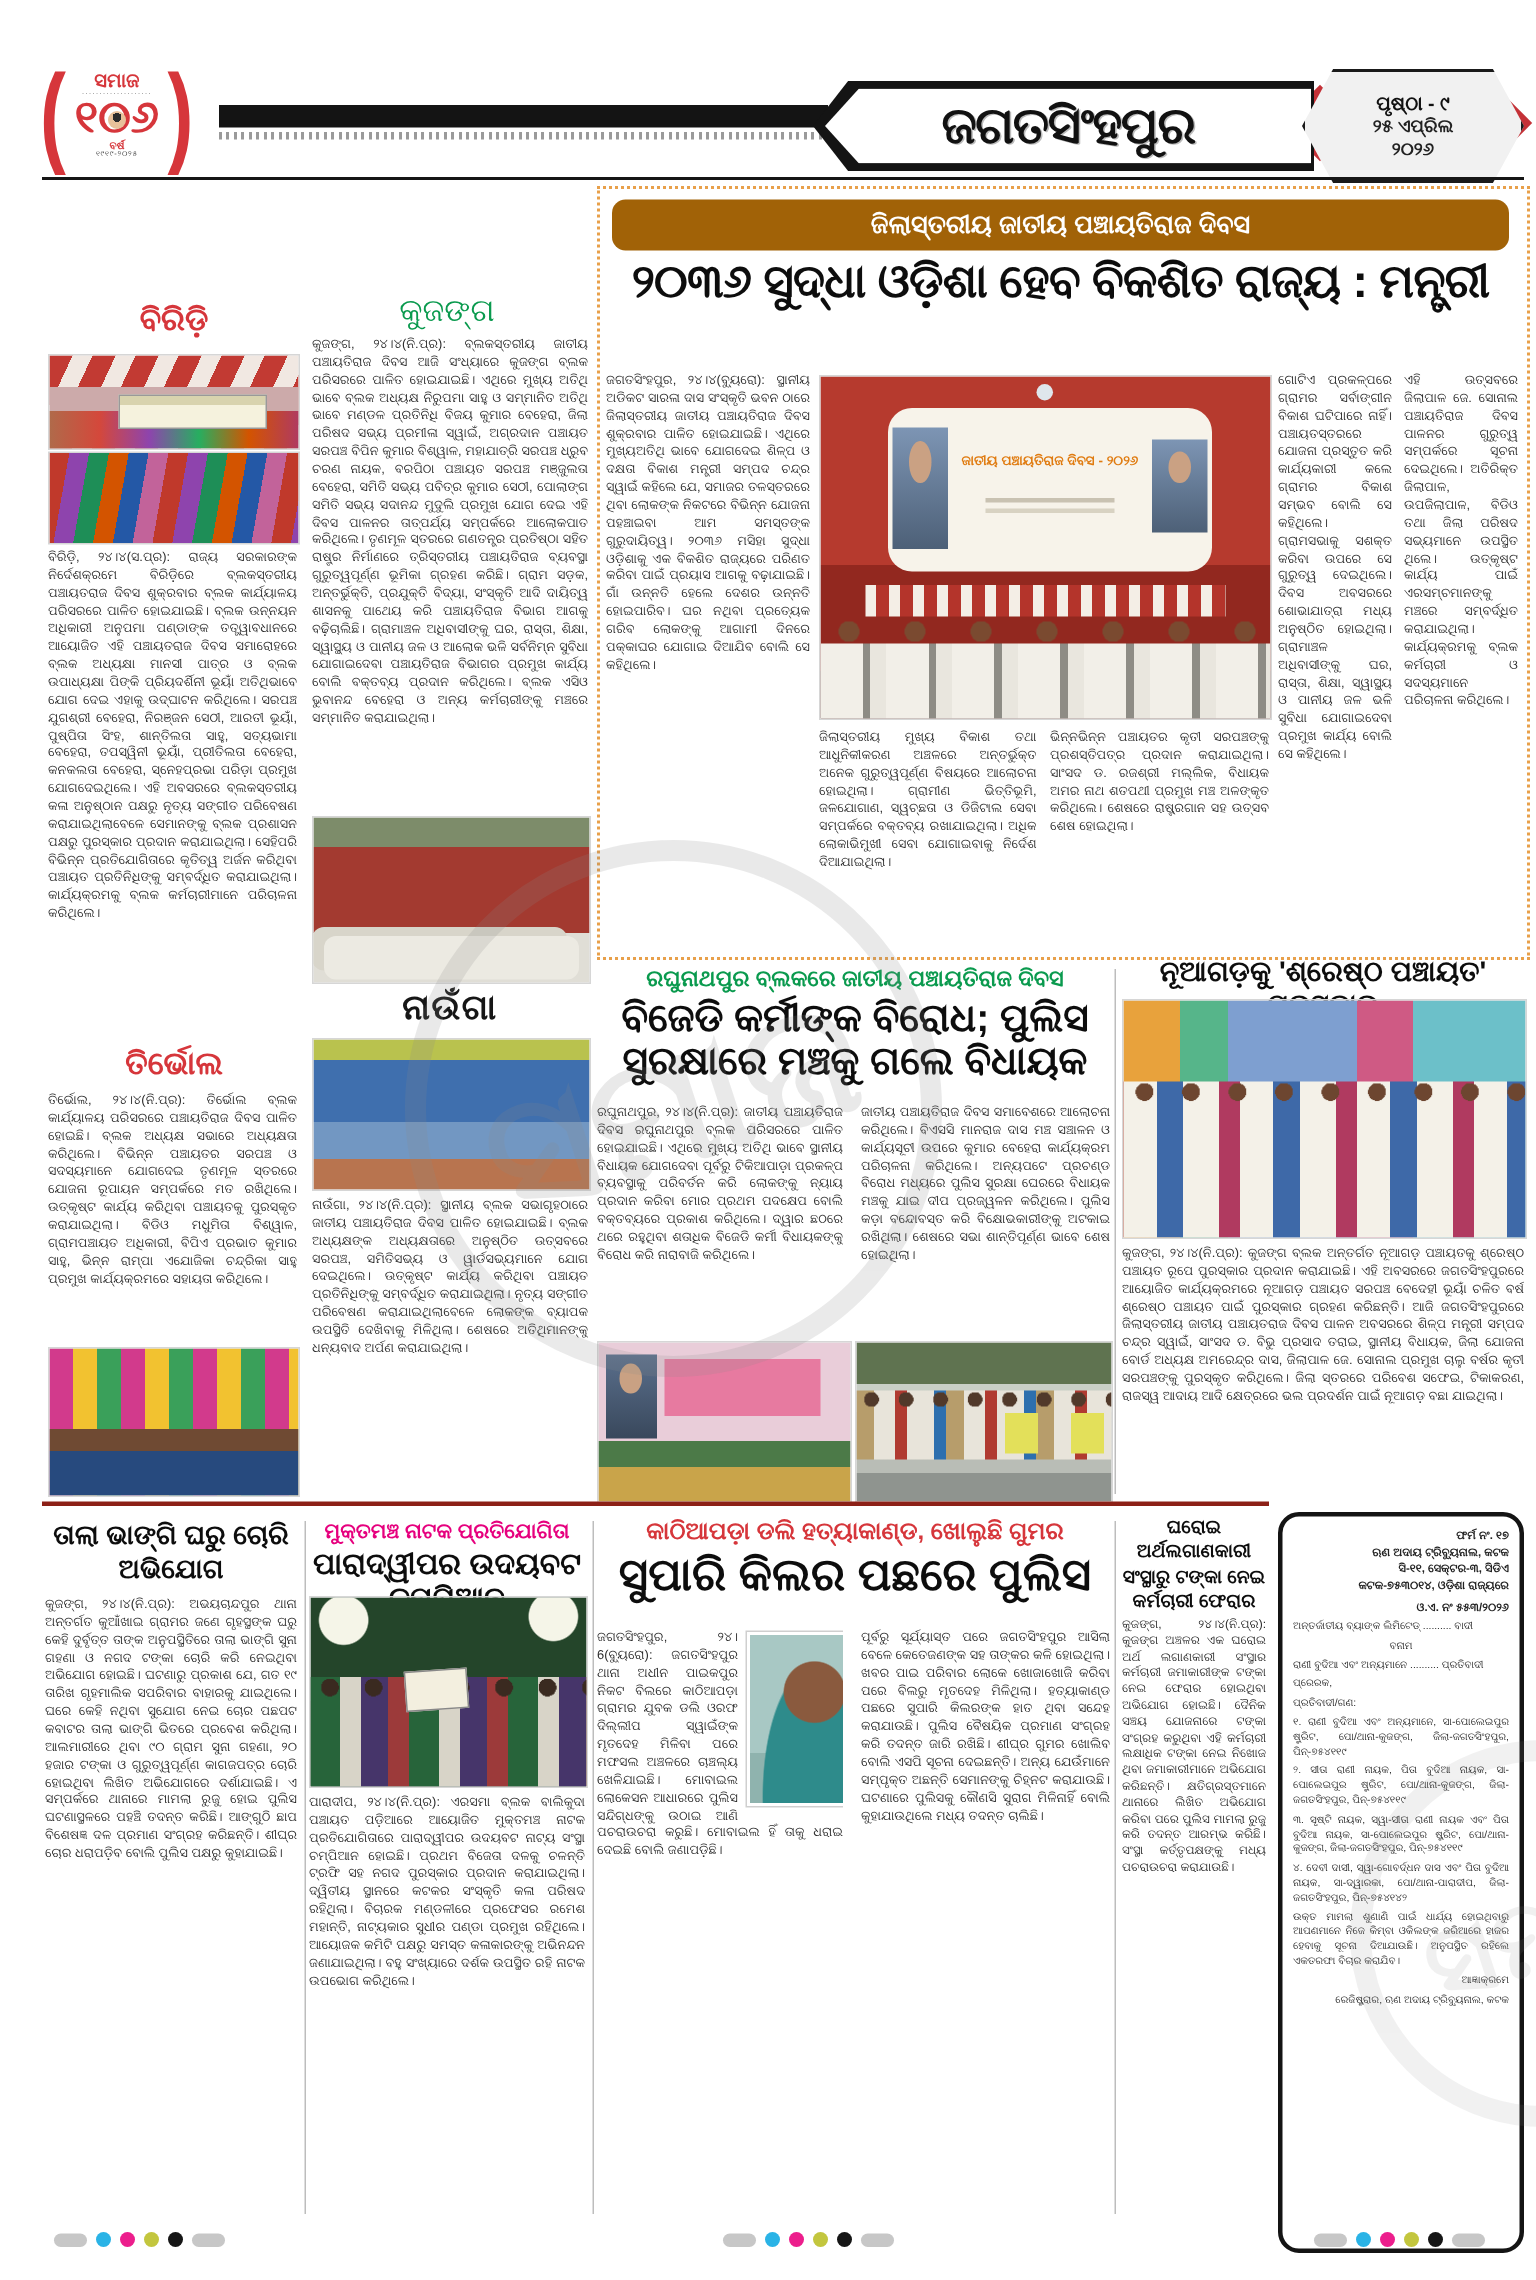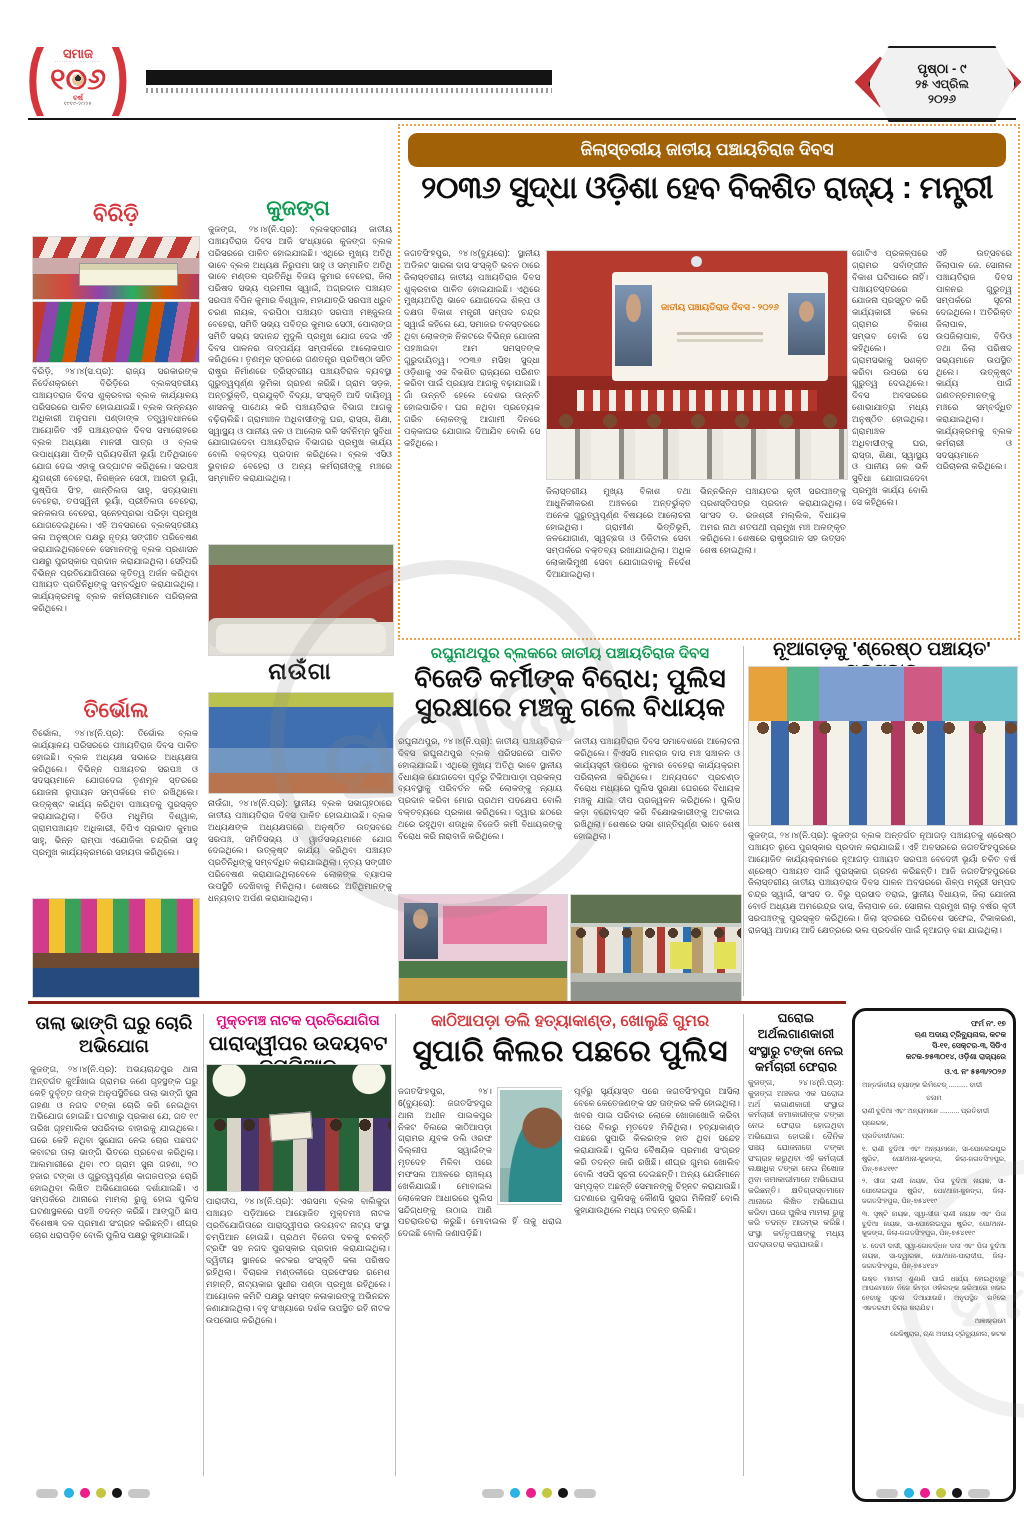--- a/index.html
+++ b/index.html
@@ -55,21 +55,21 @@
   .ph-cheque .crowd{position:absolute;left:0;bottom:0;width:100%;height:40%;
      background:linear-gradient(90deg,#b06a4a,#d4483b 20%,#8e44ad 40%,#27ae60 60%,#d35400 80%,#b03a60);}
   .ph-women{background:repeating-linear-gradient(100deg,#c0392b 0 13px,#8e44ad 13px 26px,#1e8e57 26px 39px,#d35400 39px 52px,#2458a6 52px 65px,#c2639a 65px 78px);}
   .ph-red{background:linear-gradient(180deg,#7d8c6a 0 18%,#a33a30 18% 70%,#e0ded6 70%);}
   .ph-red .sofa{position:absolute;bottom:2%;left:4%;width:92%;height:26%;background:#eceae2;border-radius:8px;box-shadow:-8px -6px 0 #d8d5ca;}
   .ph-blue{background:linear-gradient(180deg,#b9c24e 0 14%,#3f6fae 14% 55%,#7297c2 55% 80%,#b8744f 80%);}
   .ph-tent{background:
      linear-gradient(180deg,transparent 0 55%,#6f4a33 55% 70%,#274a7e 70%),
      repeating-linear-gradient(90deg,#d23a8c 0 16px,#f2c230 16px 32px,#3aa05a 32px 48px);}
   .ph-main{background:linear-gradient(180deg,#b63a2e 0 55%,#92281f 55% 86%,#5e2920 86%);}
-  .ph-main .banner{position:absolute;left:15%;top:9%;width:72%;height:48%;background:#f7f3ea;border-radius:4px;margin-left:20px;}
+  .ph-main .banner{position:absolute;left:15%;top:9%;width:72%;height:48%;background:#f7f3ea;border-radius:16px;}
   .ph-main .banner .bt{position:absolute;left:20%;top:28%;width:60%;text-align:center;font-weight:800;color:#e07b10;font-size:9px;}
   .ph-main .banner .bl{position:absolute;left:30%;top:55%;width:40%;height:3px;background:#c9c2b2;box-shadow:0 7px 0 #d8d2c2;}
   .ph-main .banner .por{position:absolute;top:12%;width:17%;height:74%;background:linear-gradient(#7d95b4,#4d6077);}
   .ph-main .banner .por.l{left:1.5%;} .ph-main .banner .por.r{right:1.5%;height:56%;top:20%;}
   .ph-main .banner .por::before{content:"";position:absolute;left:30%;top:12%;width:40%;height:34%;border-radius:50%;background:#caa183;}
   .ph-main .emblem{position:absolute;left:48%;top:2%;width:11px;height:11px;border-radius:50%;background:#dfe6ec;}
   .ph-main .carpet{position:absolute;left:10%;bottom:30%;width:80%;height:9%;
      background:repeating-linear-gradient(90deg,#f4eee6 0 7px,#b4342b 7px 16px);}
   .ph-main .men-heads{position:absolute;left:0;bottom:22%;width:100%;height:16px;
      background-image:radial-gradient(circle 7px at 19px 8px,#7a4a30 98%,transparent);background-size:44px 16px;background-repeat:repeat-x;}
@@ -102,21 +102,21 @@
   .ph-portrait{float:right;width:86px;height:112px;margin:2px -26px 4px 6px;border:2px solid #fff;outline:1px solid #cfcfcf;
      background:radial-gradient(circle at 50% 34%,#8a5a3e 0 20px,transparent 21px),
      radial-gradient(ellipse at 50% 96%,#2e8b8b 0 34px,transparent 35px),
      linear-gradient(180deg,#a8c8c4 0 70%,#8fb3ae 70%);}
   
   #main-box{left:398px;top:124px;width:618px;height:512px;border:2px dotted #e8a04a;background:#fff;}
   #main-banner{left:408px;top:133px;width:598px;height:34px;background:#a16207;border-radius:9px;
      color:#fff;font-weight:800;font-size:17px;display:flex;align-items:center;justify-content:center;}
   #main-headline{left:404px;top:172px;width:606px;font-size:31px;line-height:1.05;letter-spacing:-.5px;}
   .subhead-red{color:#d6363b;font-size:21px;font-weight:800;text-align:center;}
-  .subhead-green{color:#0a9a4e;font-size:21px;font-weight:700;text-align:center;}
+  .subhead-green{color:#0a9a4e;font-size:21px;font-weight:400;text-align:center;}
   .subhead-black{color:#161616;font-size:23px;font-weight:800;text-align:center;letter-spacing:1px;}
   .dotgroup{display:flex;align-items:center;gap:6px;}
   .dot{width:10px;height:10px;border-radius:50%;}
   .oval{width:22px;height:9px;border-radius:5px;background:#c7c7c7;}
   .d-c{background:#2ab3e6;} .d-m{background:#ec1e8c;} .d-y{background:#c3c63e;} .d-k{background:#161616;}
   
   #notice{left:852px;top:1008px;width:164px;height:494px;border:3px solid #141414;border-radius:14px;
      padding:7px 7px;box-sizing:border-box;overflow:hidden;}
   .notice-h{text-align:right;font-weight:700;font-size:7.6px;line-height:1.45;color:#222;}
   .notice-b{font-size:6.9px;line-height:1.42;color:#2a2a2a;text-align:justify;margin-top:3px;}
@@ -134,20 +134,25 @@
       <div class="logo-num"><span>୧୦୬</span><span class="logo-face"></span></div>
       <div class="logo-yrs">ବର୍ଷ</div>
       <div class="logo-range">୧୯୧୯-୨୦୨୫</div>
     </div>
     <span class="bracket">)</span>
   </div>
   <div class="abs" id="head-bar"></div>
   <div class="abs" id="head-bar-dot"></div>
   <div class="abs diamond" id="dia-l"></div>
   <div class="abs diamond" id="dia-r"></div>
+  <div class="abs" id="nameplate">
+    <div id="nameplate-in">
+      <span id="nameplate-txt">ଜଗତସିଂହପୁର</span>
+    </div>
+  </div>
   <div class="abs" id="datebox">
     <span class="date-page">ପୃଷ୍ଠା - ୯</span>
     <span class="date-l">୨୫ ଏପ୍ରିଲ</span>
     <span class="date-l">୨୦୨୬</span>
   </div>
   <div class="abs" id="head-rule"></div>
 
   <div class="abs subhead-red" style="left:56px;top:202px;width:120px;">ବିରିଡ଼ି</div>
   <div class="abs subhead-green" style="left:232px;top:196px;width:132px;">କୁଜଙ୍ଗ</div>
 
@@ -179,21 +184,21 @@
       <div class="por l"></div>
       <div class="por r"></div>
       <div class="bt">ଜାତୀୟ ପଞ୍ଚାୟତିରାଜ ଦିବସ - ୨୦୨୬</div>
       <div class="bl"></div>
     </div>
     <div class="carpet"></div>
     <div class="men-heads"></div>
     <div class="men"></div>
   </div>
   <div class="abs body-txt" style="left:852px;top:248px;width:76px;height:382px;">ଗୋଟିଏ ପ୍ରକଳ୍ପରେ ଗ୍ରାମର ସର୍ବାଙ୍ଗୀନ ବିକାଶ ଘଟିପାରେ ନାହିଁ। ପଞ୍ଚାୟତସ୍ତରରେ ଯୋଜନା ପ୍ରସ୍ତୁତ କରି କାର୍ଯ୍ୟକାରୀ କଲେ ଗ୍ରାମର ବିକାଶ ସମ୍ଭବ ବୋଲି ସେ କହିଥିଲେ। ଗ୍ରାମସଭାକୁ ସଶକ୍ତ କରିବା ଉପରେ ସେ ଗୁରୁତ୍ୱ ଦେଇଥିଲେ। ଦିବସ ଅବସରରେ ଶୋଭାଯାତ୍ରା ମଧ୍ୟ ଅନୁଷ୍ଠିତ ହୋଇଥିଲା। ଗ୍ରାମାଞ୍ଚଳ ଅଧିବାସୀଙ୍କୁ ଘର, ରାସ୍ତା, ଶିକ୍ଷା, ସ୍ୱାସ୍ଥ୍ୟ ଓ ପାନୀୟ ଜଳ ଭଳି ସୁବିଧା ଯୋଗାଇଦେବା ପ୍ରମୁଖ କାର୍ଯ୍ୟ ବୋଲି ସେ କହିଥିଲେ।</div>
-  <div class="abs body-txt" style="left:936px;top:248px;width:76px;height:382px;">ଏହି ଉତ୍ସବରେ ଜିଲାପାଳ ଜେ. ସୋନାଲ ପଞ୍ଚାୟତିରାଜ ଦିବସ ପାଳନର ଗୁରୁତ୍ୱ ସମ୍ପର୍କରେ ସୂଚନା ଦେଇଥିଲେ। ଅତିରିକ୍ତ ଜିଲାପାଳ, ଉପଜିଲାପାଳ, ବିଡିଓ ତଥା ଜିଲା ପରିଷଦ ସଭ୍ୟମାନେ ଉପସ୍ଥିତ ଥିଲେ। ଉତ୍କୃଷ୍ଟ କାର୍ଯ୍ୟ ପାଇଁ ଗଣତନ୍ଚମାନଙ୍କୁ ମଞ୍ଚରେ ସମ୍ବର୍ଦ୍ଧିତ କରାଯାଇଥିଲା। କାର୍ଯ୍ୟକ୍ରମକୁ ବ୍ଲକ କର୍ମଚାରୀ ଓ ସଦସ୍ୟମାନେ ପରିଚାଳନା କରିଥିଲେ।</div>
+  <div class="abs body-txt" style="left:936px;top:248px;width:76px;height:382px;">ଏହି ଉତ୍ସବରେ ଜିଲାପାଳ ଜେ. ସୋନାଲ ପଞ୍ଚାୟତିରାଜ ଦିବସ ପାଳନର ଗୁରୁତ୍ୱ ସମ୍ପର୍କରେ ସୂଚନା ଦେଇଥିଲେ। ଅତିରିକ୍ତ ଜିଲାପାଳ, ଉପଜିଲାପାଳ, ବିଡିଓ ତଥା ଜିଲା ପରିଷଦ ସଭ୍ୟମାନେ ଉପସ୍ଥିତ ଥିଲେ। ଉତ୍କୃଷ୍ଟ କାର୍ଯ୍ୟ ପାଇଁ ଏରସମ୍ଚମାନଙ୍କୁ ମଞ୍ଚରେ ସମ୍ବର୍ଦ୍ଧିତ କରାଯାଇଥିଲା। କାର୍ଯ୍ୟକ୍ରମକୁ ବ୍ଲକ କର୍ମଚାରୀ ଓ ସଦସ୍ୟମାନେ ପରିଚାଳନା କରିଥିଲେ।</div>
   <div class="abs body-txt" style="left:546px;top:486px;width:145px;height:144px;">ଜିଲାସ୍ତରୀୟ ମୁଖ୍ୟ ବିକାଶ ତଥା ଆଧୁନିକୀକରଣ ଅଞ୍ଚଳରେ ଅନ୍ତର୍ଭୁକ୍ତ ଅନେକ ଗୁରୁତ୍ୱପୂର୍ଣ୍ଣ ବିଷୟରେ ଆଲୋଚନା ହୋଇଥିଲା। ଗ୍ରାମୀଣ ଭିତ୍ତିଭୂମି, ଜଳଯୋଗାଣ, ସ୍ୱଚ୍ଛତା ଓ ଡିଜିଟାଲ ସେବା ସମ୍ପର୍କରେ ବକ୍ତବ୍ୟ ରଖାଯାଇଥିଲା। ଅଧିକ ଲୋକାଭିମୁଖୀ ସେବା ଯୋଗାଇବାକୁ ନିର୍ଦେଶ ଦିଆଯାଇଥିଲା।</div>
   <div class="abs body-txt" style="left:700px;top:486px;width:146px;height:144px;">ଭିନ୍ନଭିନ୍ନ ପଞ୍ଚାୟତର କୃତୀ ସରପଞ୍ଚଙ୍କୁ ପ୍ରଶସ୍ତିପତ୍ର ପ୍ରଦାନ କରାଯାଇଥିଲା। ସାଂସଦ ଡ. ରଜଶ୍ରୀ ମଲ୍ଲିକ, ବିଧାୟକ ଅମର ନାଥ ଶତପଥୀ ପ୍ରମୁଖ ମଞ୍ଚ ଅଳଙ୍କୃତ କରିଥିଲେ। ଶେଷରେ ରାଷ୍ଟ୍ରଗାନ ସହ ଉତ୍ସବ ଶେଷ ହୋଇଥିଲା।</div>
 
   <div class="abs kicker" style="left:398px;top:644px;width:344px;font-size:15px;color:#0a9a4e;">ରଘୁନାଥପୁର ବ୍ଲକରେ ଜାତୀୟ ପଞ୍ଚାୟତିରାଜ ଦିବସ</div>
   <div class="abs headline" style="left:398px;top:664px;width:344px;font-size:26px;line-height:1.12;">ବିଜେଡି କର୍ମୀଙ୍କ ବିରୋଧ; ପୁଲିସ ସୁରକ୍ଷାରେ ମଞ୍ଚକୁ ଗଲେ ବିଧାୟକ</div>
   <div class="abs body-txt" style="left:398px;top:736px;width:164px;height:152px;">ରଘୁନାଥପୁର, ୨୪।୪(ନି.ପ୍ର): ଜାତୀୟ ପଞ୍ଚାୟତିରାଜ ଦିବସ ରଘୁନାଥପୁର ବ୍ଲକ ପରିସରରେ ପାଳିତ ହୋଇଯାଇଛି। ଏଥିରେ ମୁଖ୍ୟ ଅତିଥି ଭାବେ ସ୍ଥାନୀୟ ବିଧାୟକ ଯୋଗଦେବା ପୂର୍ବରୁ ଟିକିଆପାଡ଼ା ପ୍ରକଳ୍ପ ବ୍ୟବସ୍ଥାକୁ ପରିବର୍ତନ କରି ଲୋକଙ୍କୁ ନ୍ୟାୟ ପ୍ରଦାନ କରିବା ମୋର ପ୍ରଥମ ପଦକ୍ଷେପ ବୋଲି ବକ୍ତବ୍ୟରେ ପ୍ରକାଶ କରିଥିଲେ। ଦ୍ୱାର ଛଠରେ ଥରେ ରହୁଥିବା ଶତାଧିକ ବିଜେଡି କର୍ମୀ ବିଧାୟକଙ୍କୁ ବିରୋଧ କରି ନାରାବାଜି କରିଥିଲେ।</div>
   <div class="abs body-txt" style="left:574px;top:736px;width:166px;height:152px;">ଜାତୀୟ ପଞ୍ଚାୟତିରାଜ ଦିବସ ସମାବେଶରେ ଆଲୋଚନା କରିଥିଲେ। ବିଏସସି ମାନରାଜ ଦାସ ମଞ୍ଚ ସଞ୍ଚାଳନ ଓ କାର୍ଯ୍ୟସୂଚୀ ଉପରେ କୁମାର ବେହେରା କାର୍ଯ୍ୟକ୍ରମ ପରିଚାଳନା କରିଥିଲେ। ଅନ୍ୟପଟେ ପ୍ରଚଣ୍ଡ ବିରୋଧ ମଧ୍ୟରେ ପୁଲିସ ସୁରକ୍ଷା ଘେରରେ ବିଧାୟକ ମଞ୍ଚକୁ ଯାଇ ଦୀପ ପ୍ରଜ୍ୱଳନ କରିଥିଲେ। ପୁଲିସ କଡ଼ା ବନ୍ଦୋବସ୍ତ କରି ବିକ୍ଷୋଭକାରୀଙ୍କୁ ଅଟକାଇ ରଖିଥିଲା। ଶେଷରେ ସଭା ଶାନ୍ତିପୂର୍ଣ୍ଣ ଭାବେ ଶେଷ ହୋଇଥିଲା।</div>
   <div class="abs ph ph-pink" style="left:398px;top:894px;width:168px;height:106px;">
     <div class="por"></div>
     <div class="ban"></div>

